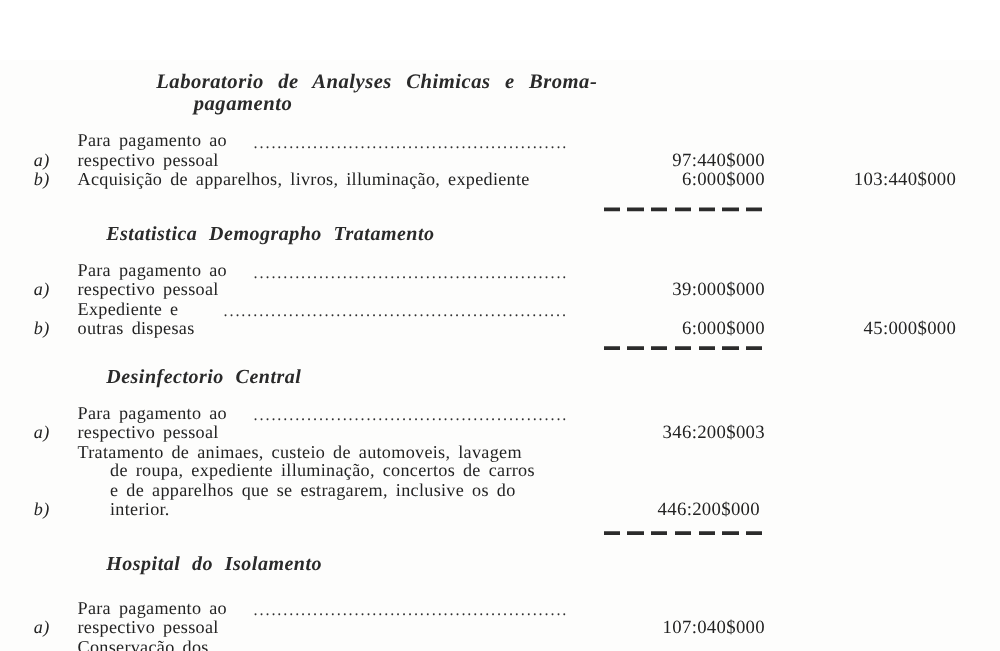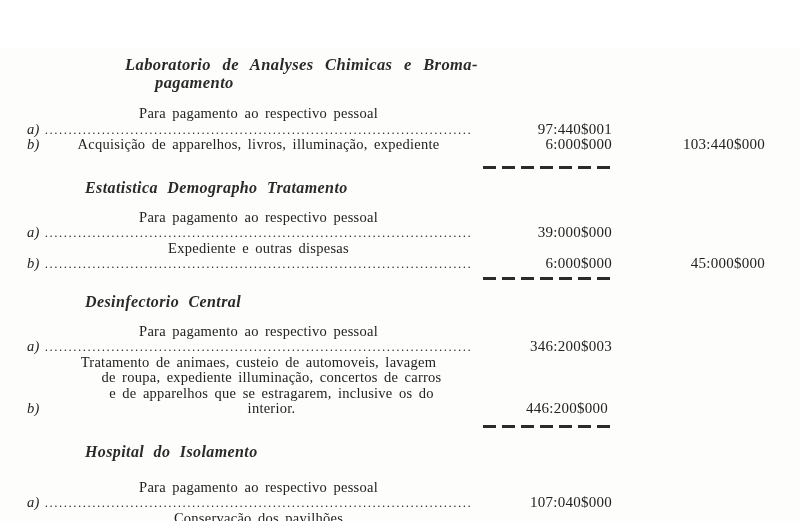--- a/index.html
+++ b/index.html
@@ -46,21 +46,21 @@
     letter-spacing: 0.25px;
     word-spacing: 2.5px;
   }
   .letter {
     width: 35px;
     flex: 0 0 35px;
     font-style: italic;
     padding-bottom: 0;
   }
   .itemtext { width: 393px; flex: 0 0 393px; }
-  .tline { display: flex; align-items: center; flex-direction: column; }
+  .tline { display: flex; align-items: flex-start; }
   .tline.cont > .tfrag { padding-left: 26px; }
   .leader {
     flex: 1 1 auto;
     overflow: hidden;
     white-space: nowrap;
     font-size: 13px;
     letter-spacing: 1.5px;
     color: #2e2e2e;
   }
   .leader::after {
@@ -104,21 +104,21 @@
   </div>
 
   <div class="row m-rowa1">
     <span class="letter">a)</span>
     <div class="itemtext">
       <div class="tline">
           <span class="tfrag">Para pagamento ao respectivo pessoal</span>
           <span class="leader"></span>
         </div>
     </div>
-    <div class="amt">97:440$001</div>
+    <div class="amt">97:440$000</div>
     <div class="tot"></div>
   </div>
 
   <div class="row">
     <span class="letter">b)</span>
     <div class="itemtext">
       <div class="tline">
           <span class="tfrag">Acquisição de apparelhos, livros, illuminação, expediente</span>
         </div>
     </div>

